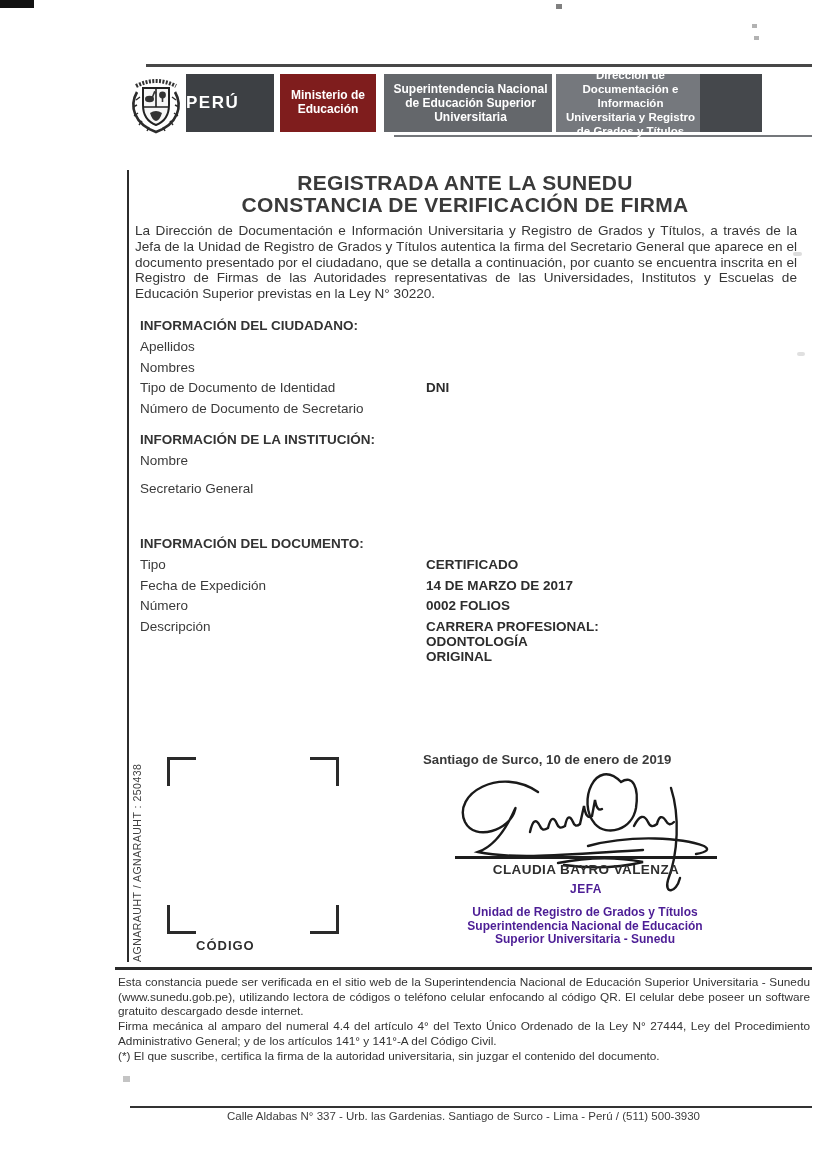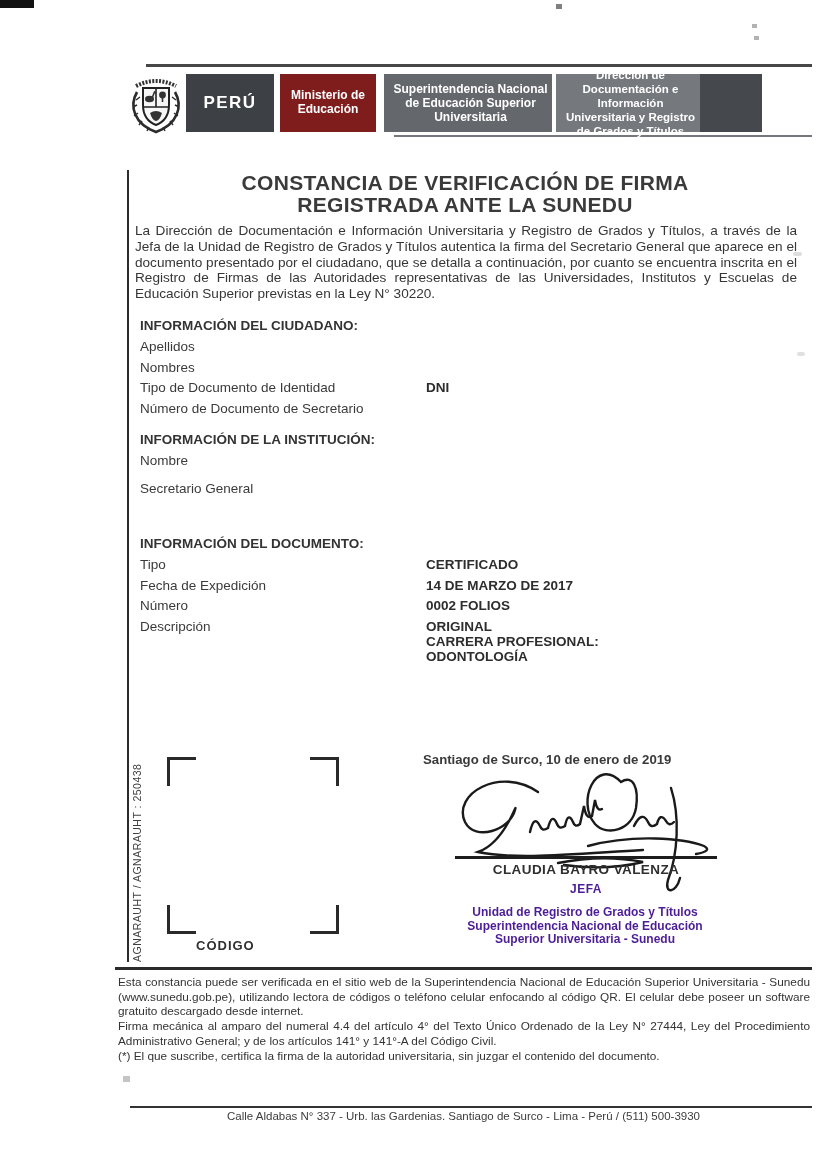--- a/index.html
+++ b/index.html
@@ -17,21 +17,21 @@
   .sp4{left:123px;top:1076px;width:7px;height:6px;opacity:.35;}
   .sp5{left:793px;top:252px;width:9px;height:4px;opacity:.2;border-radius:2px;}
   .sp6{left:797px;top:352px;width:8px;height:4px;opacity:.18;border-radius:2px;}
   .left-scanline{position:absolute;left:127px;top:170px;width:2px;height:792px;background:#2c2c2c;}
   
   .hdr-topline{position:absolute;left:146px;top:64px;width:666px;height:3px;background:#474747;}
   .hdr-bottomline{position:absolute;left:394px;top:135px;width:418px;height:2px;background:#74777b;}
   .coat{position:absolute;left:127px;top:71px;width:58px;height:64px;}
   .hdr-row{position:absolute;left:186px;top:74px;height:58px;display:flex;align-items:stretch;}
   .hdr-box{color:#ffffff;font-weight:bold;display:flex;align-items:center;}
-  .box-peru{width:88px;background:#3d4044;justify-content:center;font-size:17px;letter-spacing:1.5px;margin-right:6px;}
+  .box-peru{width:88px;background:#3d4044;justify-content:flex-start;font-size:17px;letter-spacing:1.5px;margin-right:6px;}
   .box-min{width:96px;background:#7f1d1d;justify-content:center;font-size:12px;text-align:center;line-height:1.15;margin-right:8px;padding:0 2px;box-sizing:border-box;}
   .box-sup{width:168px;background:#64676b;font-size:12px;line-height:1.18;padding-left:9px;padding-right:4px;box-sizing:border-box;margin-right:4px;text-align:center;}
   .box-dir{width:144px;background:#75787d;font-size:11.5px;line-height:1.22;padding-left:9px;padding-right:4px;box-sizing:border-box;text-align:center;}
   .box-tail{width:62px;background:#45484c;}
   
   .title{position:absolute;left:135px;top:172px;width:660px;text-align:center;
     font-size:21px;font-weight:bold;color:#3a3a3a;line-height:22px;letter-spacing:.3px;}
   .intro{position:absolute;left:135px;top:223px;width:662px;font-size:13.6px;
     line-height:15.8px;text-align:justify;color:#363636;}
   
@@ -115,22 +115,22 @@
     <div class="hdr-box box-sup">
       <span>Superintendencia Nacional de Educación Superior Universitaria</span>
     </div>
     <div class="hdr-box box-dir">
       <span>Dirección de Documentación e Información Universitaria y Registro de Grados y Títulos</span>
     </div>
     <div class="hdr-box box-tail"></div>
   </div>
 
   <div class="title">
+    <div>REGISTRADA ANTE LA SUNEDU</div>
     <div>CONSTANCIA DE VERIFICACIÓN DE FIRMA</div>
-    <div>REGISTRADA ANTE LA SUNEDU</div>
   </div>
 
   <div class="intro">La Dirección de Documentación e Información Universitaria y Registro de Grados y Títulos, a través de la Jefa de la Unidad de Registro de Grados y Títulos autentica la firma del Secretario General que aparece en el documento presentado por el ciudadano, que se detalla a continuación, por cuanto se encuentra inscrita en el Registro de Firmas de las Autoridades representativas de las Universidades, Institutos y Escuelas de Educación Superior previstas en la Ley N° 30220.</div>
 
   <div class="sec sec-citizen">
     <div class="sec-h">INFORMACIÓN DEL CIUDADANO:</div>
     <div class="row">
       <span class="lbl">Apellidos</span>
       <span class="val"></span>
     </div>
@@ -170,22 +170,22 @@
       <span class="lbl">Fecha de Expedición</span>
       <span class="val">14 DE MARZO DE 2017</span>
     </div>
     <div class="row">
       <span class="lbl">Número</span>
       <span class="val">0002 FOLIOS</span>
     </div>
     <div class="row">
       <span class="lbl">Descripción</span>
       <span class="val val-multi">
+        <div>CARRERA PROFESIONAL: ODONTOLOGÍA</div>
         <div>ORIGINAL</div>
-        <div>CARRERA PROFESIONAL: ODONTOLOGÍA</div>
       </span>
     </div>
   </div>
 
   <div class="issue-date">Santiago de Surco, 10 de enero de 2019</div>
 
   <div class="qr-box">
     <span class="qr-corner qc-tl"></span>
     <span class="qr-corner qc-tr"></span>
     <span class="qr-corner qc-bl"></span>

